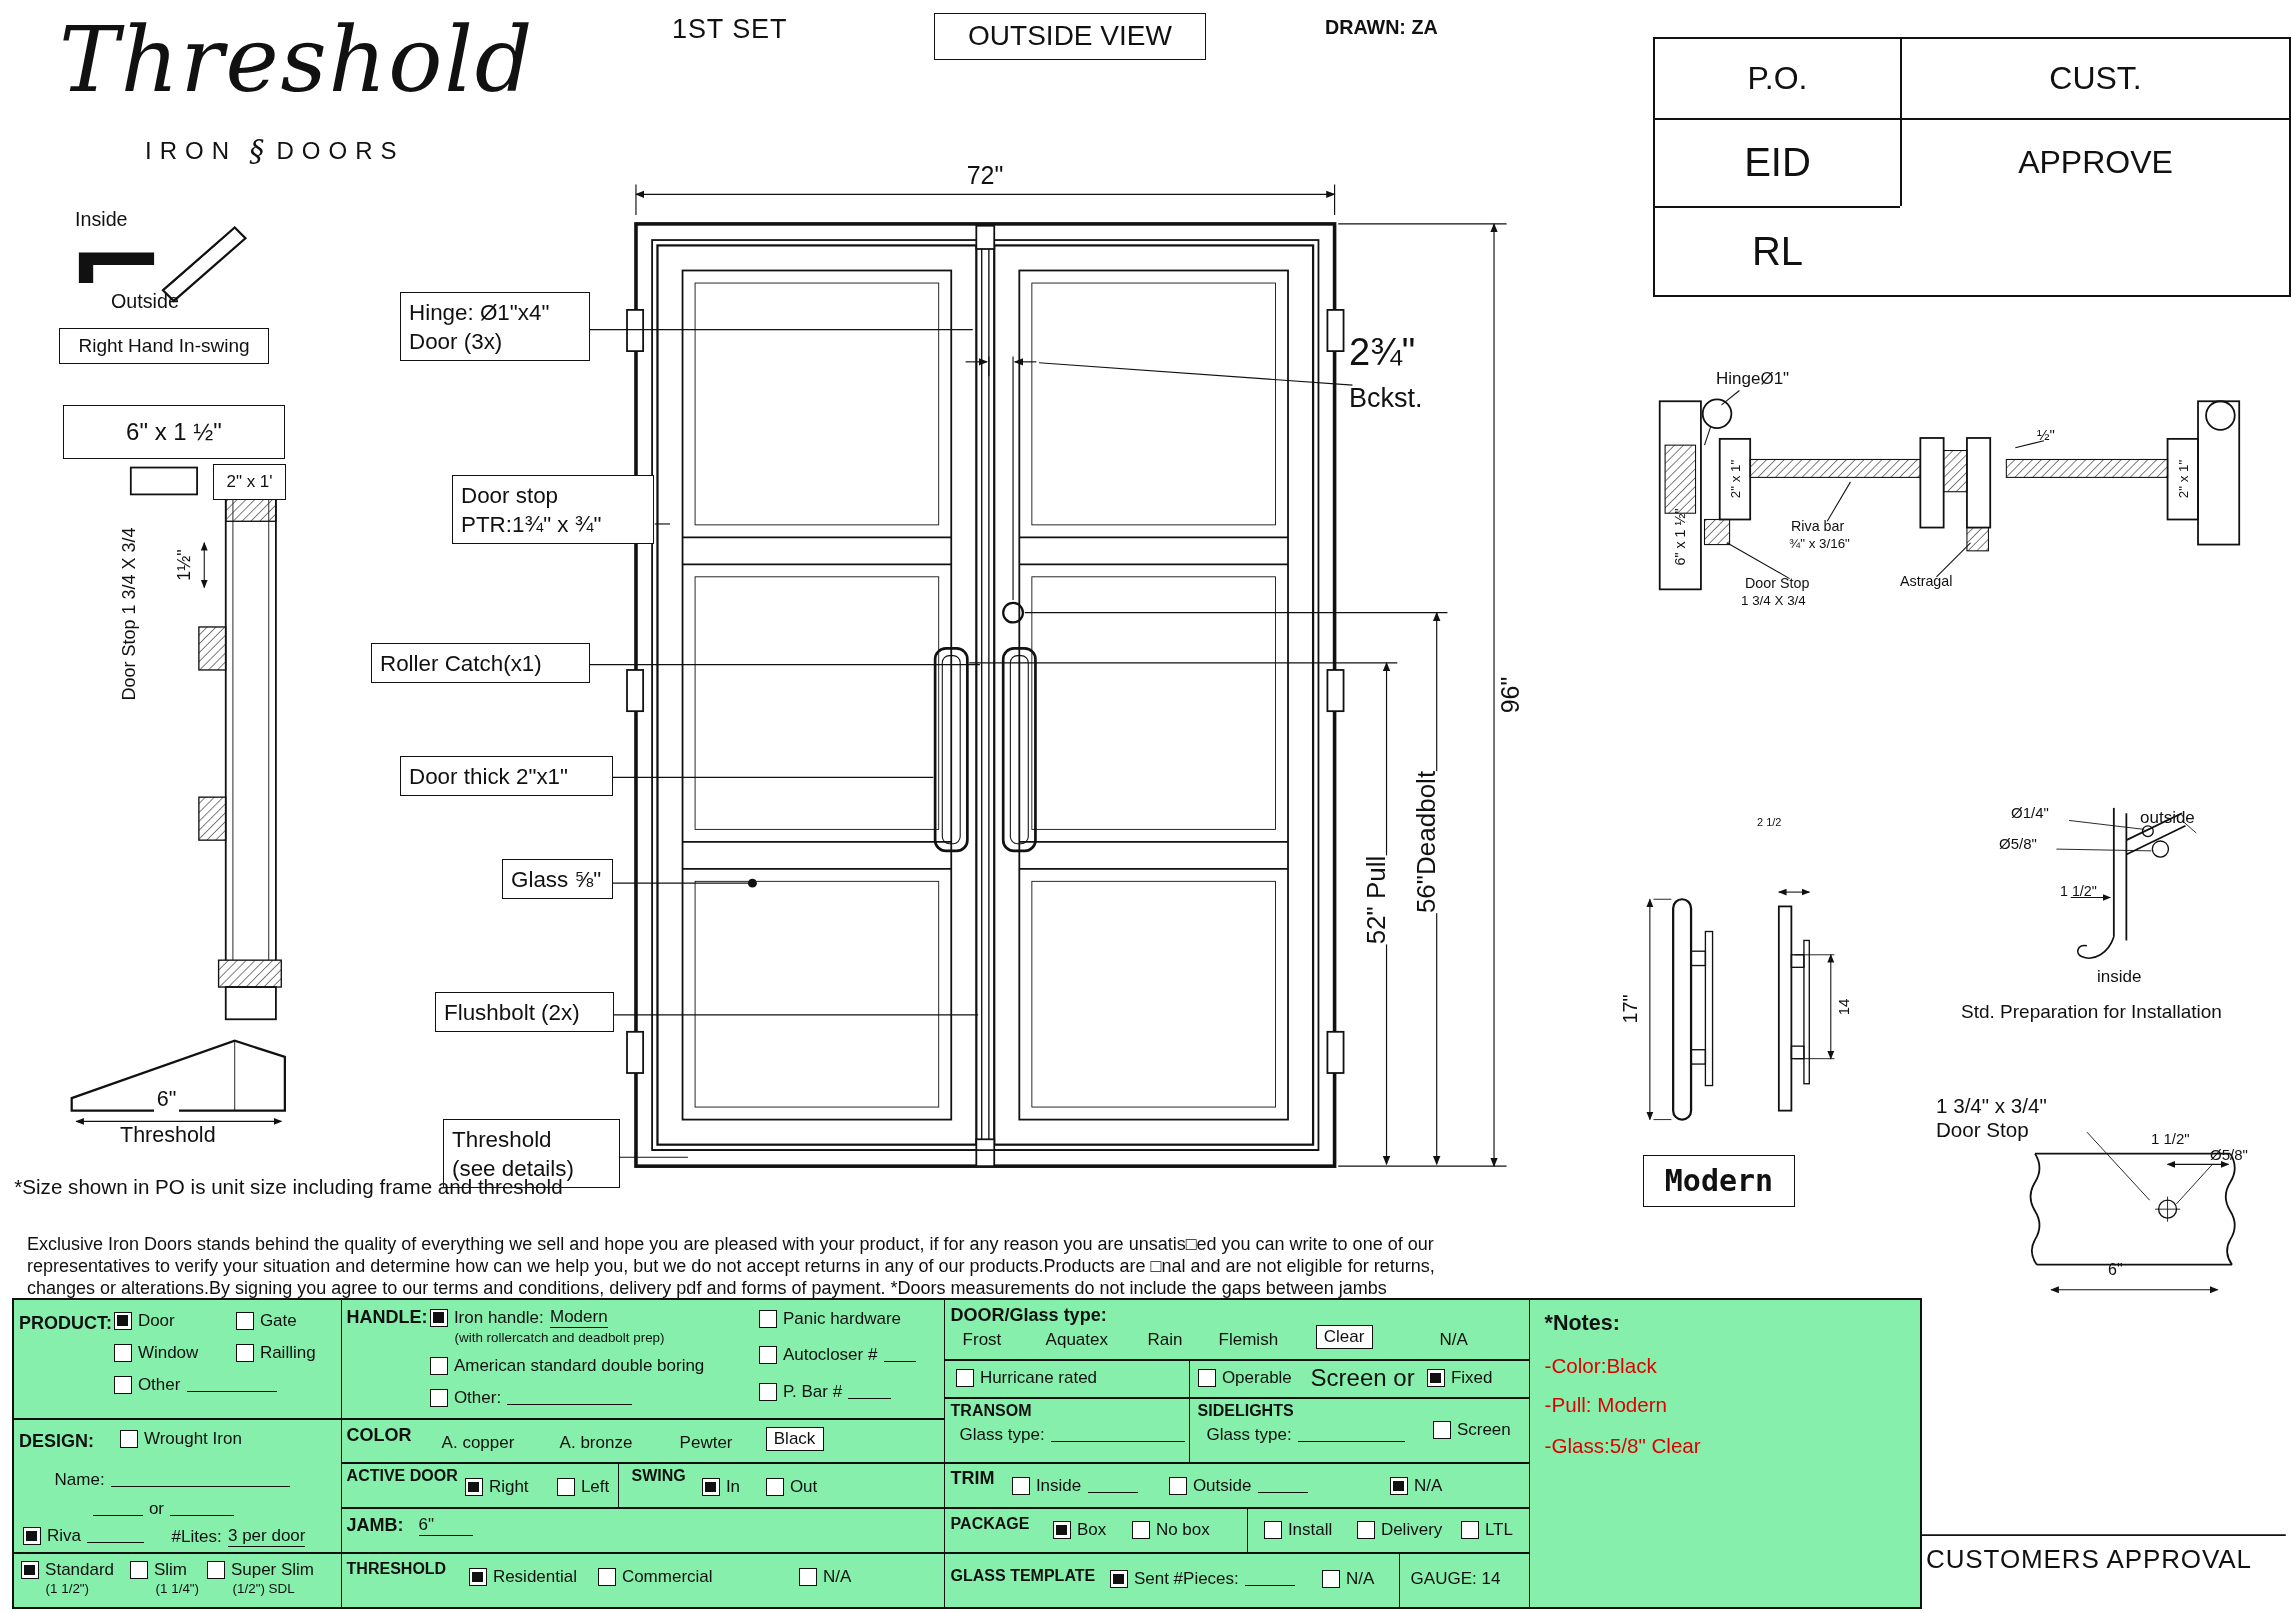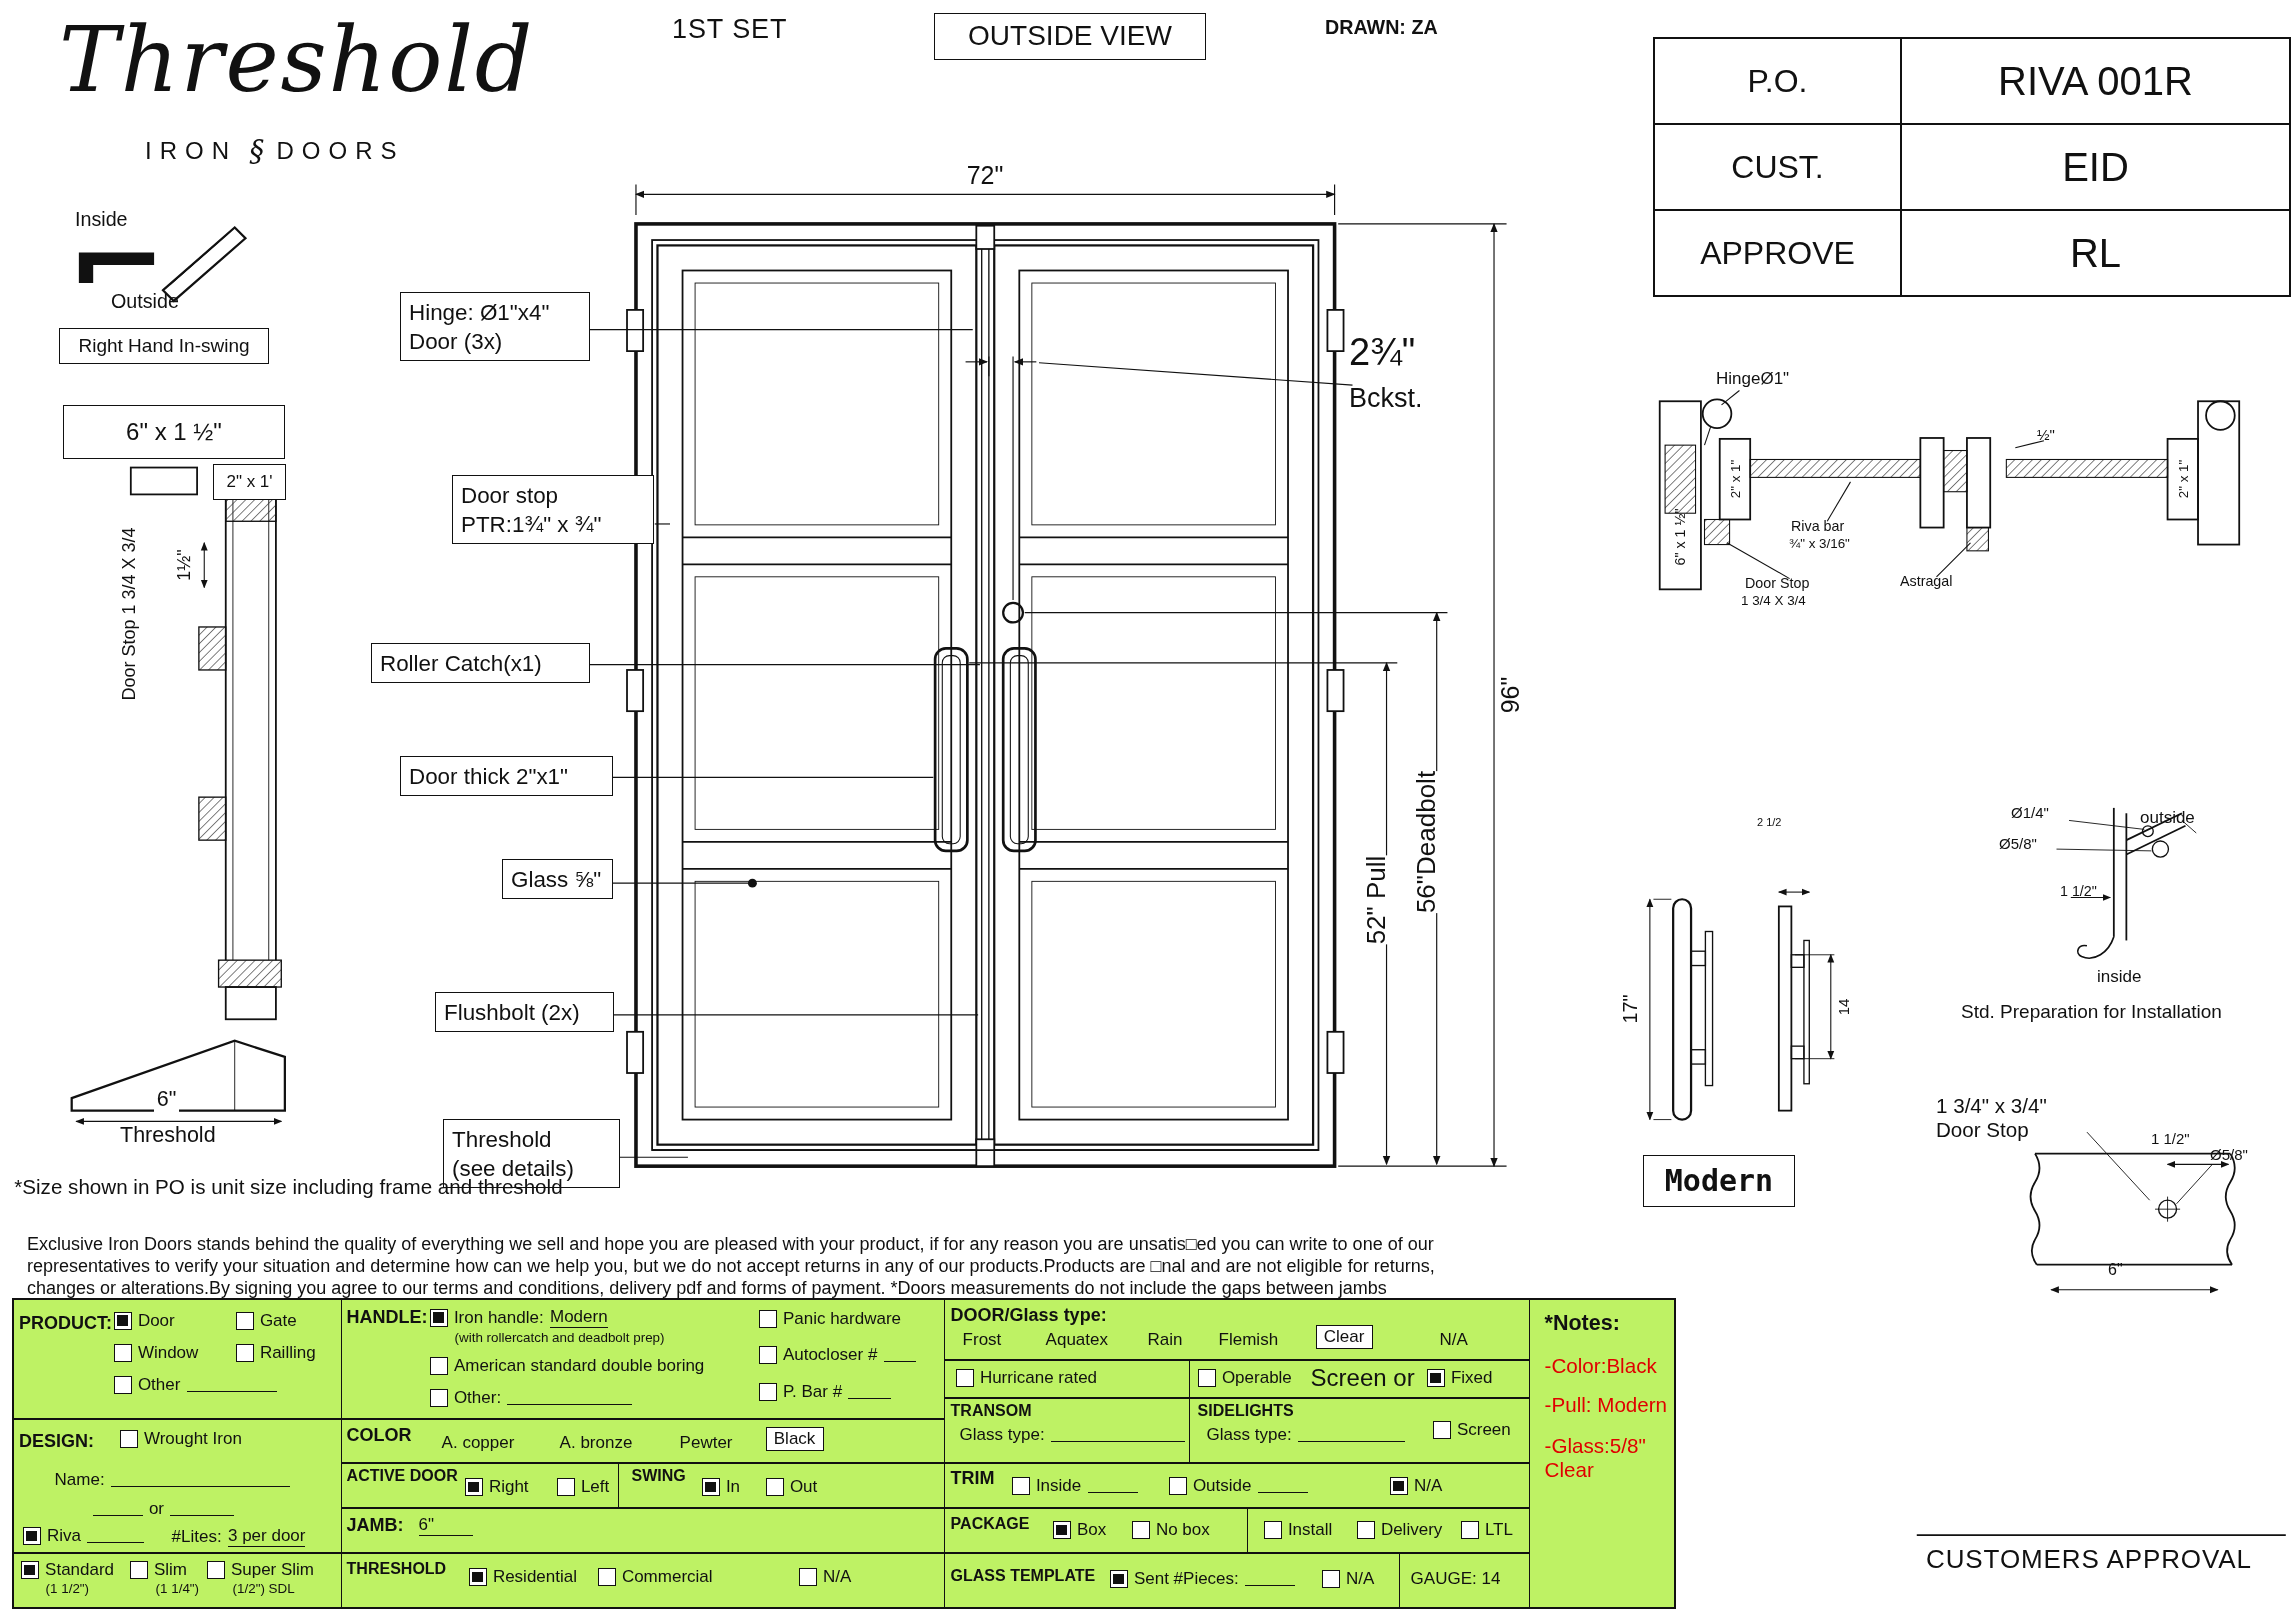--- a/index.html
+++ b/index.html
@@ -22,21 +22,21 @@
 .hl{position:absolute;height:1.8px;background:#111}
 .red{color:#e00000}
 #logo-name{position:absolute;left:59px;top:7.2px;font-family:"DejaVu Serif",serif;font-style:italic;font-size:90px;letter-spacing:1.8px}
 #logo-sub{position:absolute;left:145px;top:134px;font-size:24px;letter-spacing:8px;display:flex;gap:12.5px;align-items:center;font-weight:500}
 #otable{position:absolute;left:1653px;top:37px;width:638px;height:260px;border:2.7px solid #111;display:grid;grid-template-columns:245px 1fr;background:#fff}
 .ocell{display:flex;align-items:center;justify-content:center;border-left:2.7px solid #111;border-top:2.7px solid #111}
 .ocell:nth-child(odd){border-left:none}
 .ocell:nth-child(-n+2){border-top:none}
 .olabel{font-size:32px}
 .oval{font-size:40px}
-#form{position:absolute;left:11.6px;top:1298px;width:1664px;height:311px;border:2.7px solid #111;background:#bef264}
+#form{position:absolute;left:11.6px;top:1298px;width:1910px;height:311px;border:2.7px solid #111;background:#86efac}
 </style>
 </head>
 <body>
 
 <div id="canvas">
 
 <svg id="linework" width="2293" height="1614" viewBox="0 0 2560 1802">
 <defs>
   <pattern id="hatch" patternUnits="userSpaceOnUse" width="7" height="7" patternTransform="rotate(45)">
     <line x1="0" y1="0" x2="0" y2="7" stroke="#333" stroke-width="1.4"></line>
@@ -212,21 +212,20 @@
 
 <div id="logo-name">Threshold</div>
 <div id="logo-sub">
   <span>IRON</span>
   <span style="font-family:'DejaVu Serif',serif;font-style:italic;font-size:29px;letter-spacing:0">§</span>
   <span>DOORS</span>
 </div>
 
 <div id="otable">
   <div class="ocell olabel">P.O.</div>
-  <div class="ocell oval">RIVA 001R</div>
   <div class="ocell olabel">CUST.</div>
   <div class="ocell oval">EID</div>
   <div class="ocell olabel">APPROVE</div>
   <div class="ocell oval">RL</div>
 </div>
 
 <div class="lbl" style="left:75px;top:208px;font-size:19.7px">Inside</div>
 <div class="lbl" style="left:111px;top:290px;font-size:19.7px">Outside</div>
 <div class="bx" style="left:59px;top:328px;width:210px;height:36px;font-size:19px">Right Hand In-swing</div>
 

